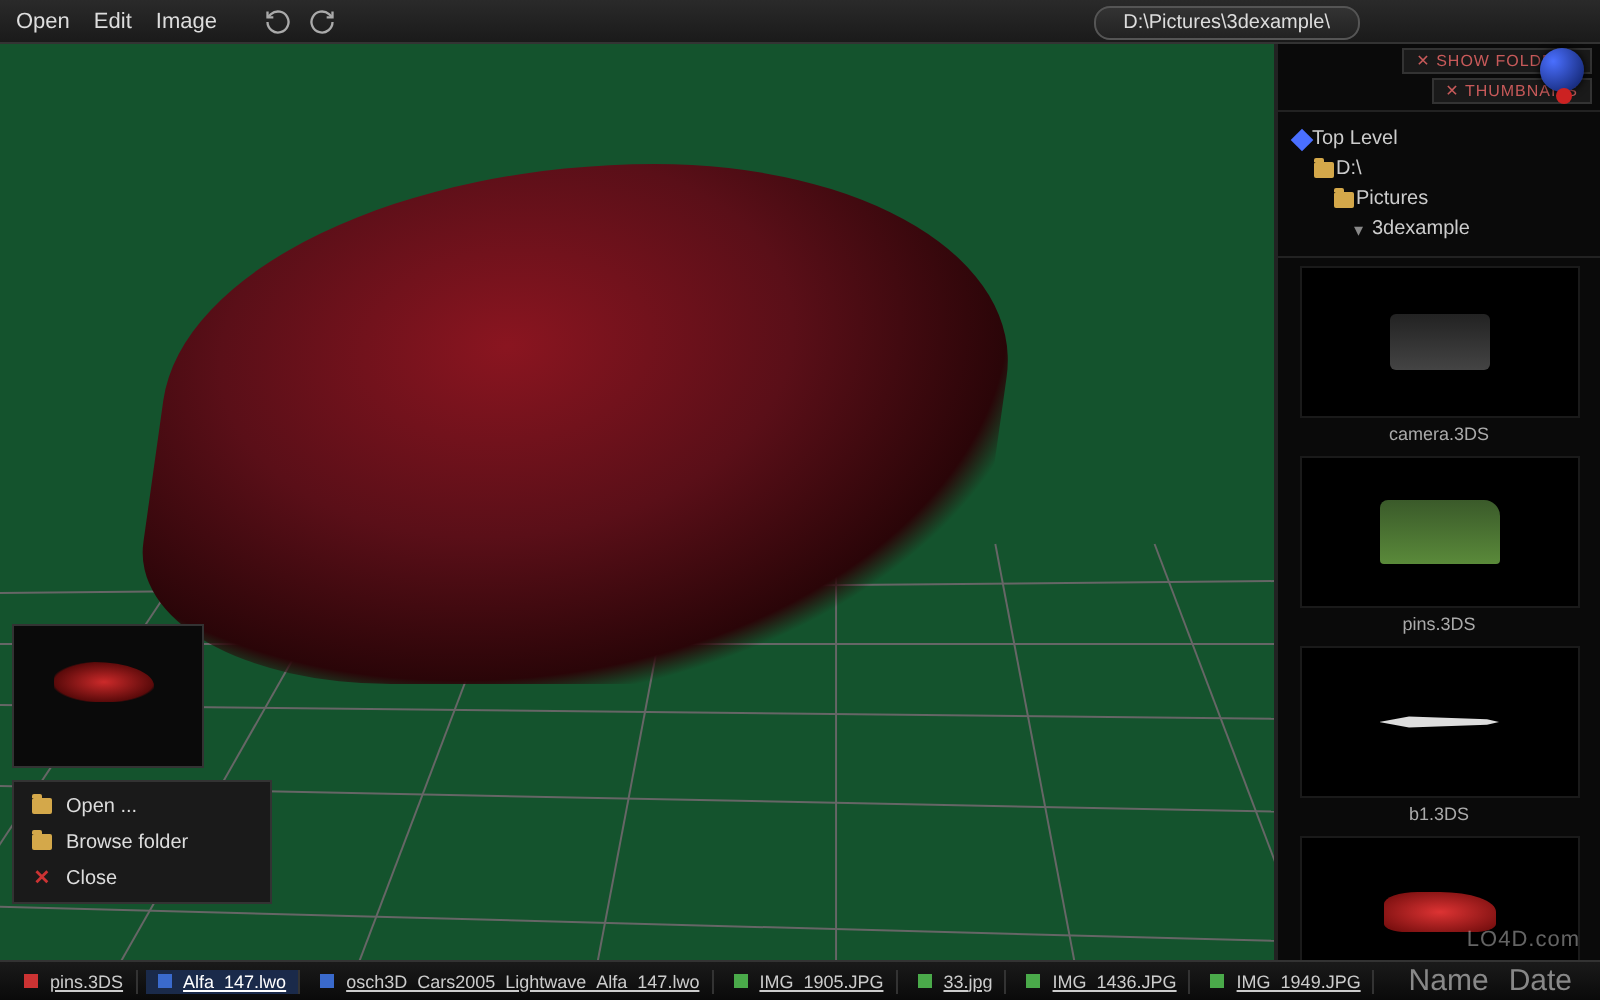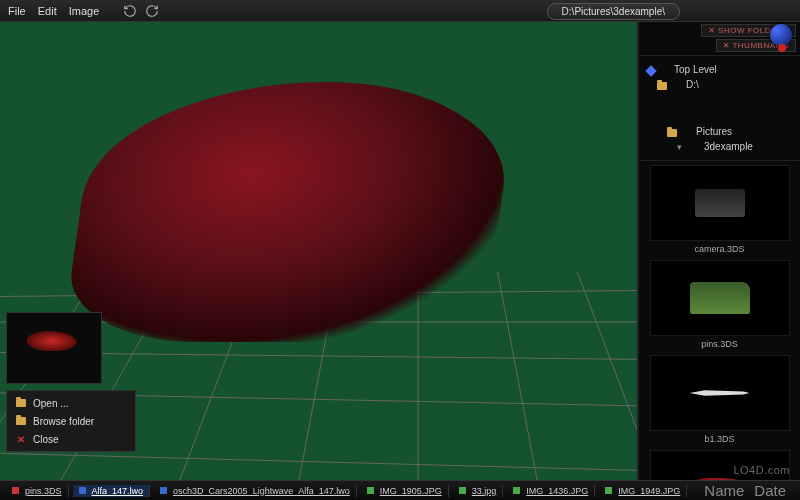--- a/index.html
+++ b/index.html
@@ -121,23 +121,23 @@
   color: #c85a5a;
   letter-spacing: 0.5px;
   padding: 1px 6px;
   background: #1a1a1a;
   border: 1px solid #333;
 }
 .tree {
   padding: 6px 8px;
   border-bottom: 1px solid #222;
 }
-.tree-row { display: flex; align-items: flex-end; gap: 19px; padding: 2px 0; font-size: 10px; cursor: pointer; }
+.tree-row { display: flex; align-items: center; gap: 1px; padding: 2px 0; font-size: 10px; cursor: pointer; }
 .tree-row.l1 { padding-left: 10px; }
-.tree-row.l2 { padding-left: 20px; margin-top: 32px; }
+.tree-row.l2 { padding-left: 20px; }
 .tree-row.l3 { padding-left: 30px; }
 .diamond { width: 8px; height: 8px; background: #4a6fff; transform: rotate(45deg); }
 .folder-ico { width: 10px; height: 8px; background: #d4a84a; border-radius: 1px; position: relative; }
 .folder-ico::before { content:''; position:absolute; top:-2px; left:0; width:5px; height:2px; background:#d4a84a; border-radius:1px 1px 0 0; }
 .chev { color: #888; font-size: 9px; width: 8px; }
 .thumbs {
   flex: 1;
   overflow: hidden;
   padding: 4px 6px;
 }
@@ -198,21 +198,21 @@
   font-size: 11px;
   color: rgba(200,200,200,0.5);
   letter-spacing: 0.5px;
 }
 </style>
 </head>
 <body>
 
 <div class="top-bar">
   <div class="menu-items">
-    <span>File</span>
+    <span>Open</span>
     <span>Edit</span>
     <span>Image</span>
   </div>
   <div class="toolbar-icons">
     <span class="ico">
       <svg width="14" height="14" viewBox="0 0 24 24" fill="none" stroke="#aaa" stroke-width="2">
           <path d="M3 12a9 9 0 1 0 3-6.7L3 8"></path>
           <path d="M3 3v5h5"></path>
         </svg>
     </span>

